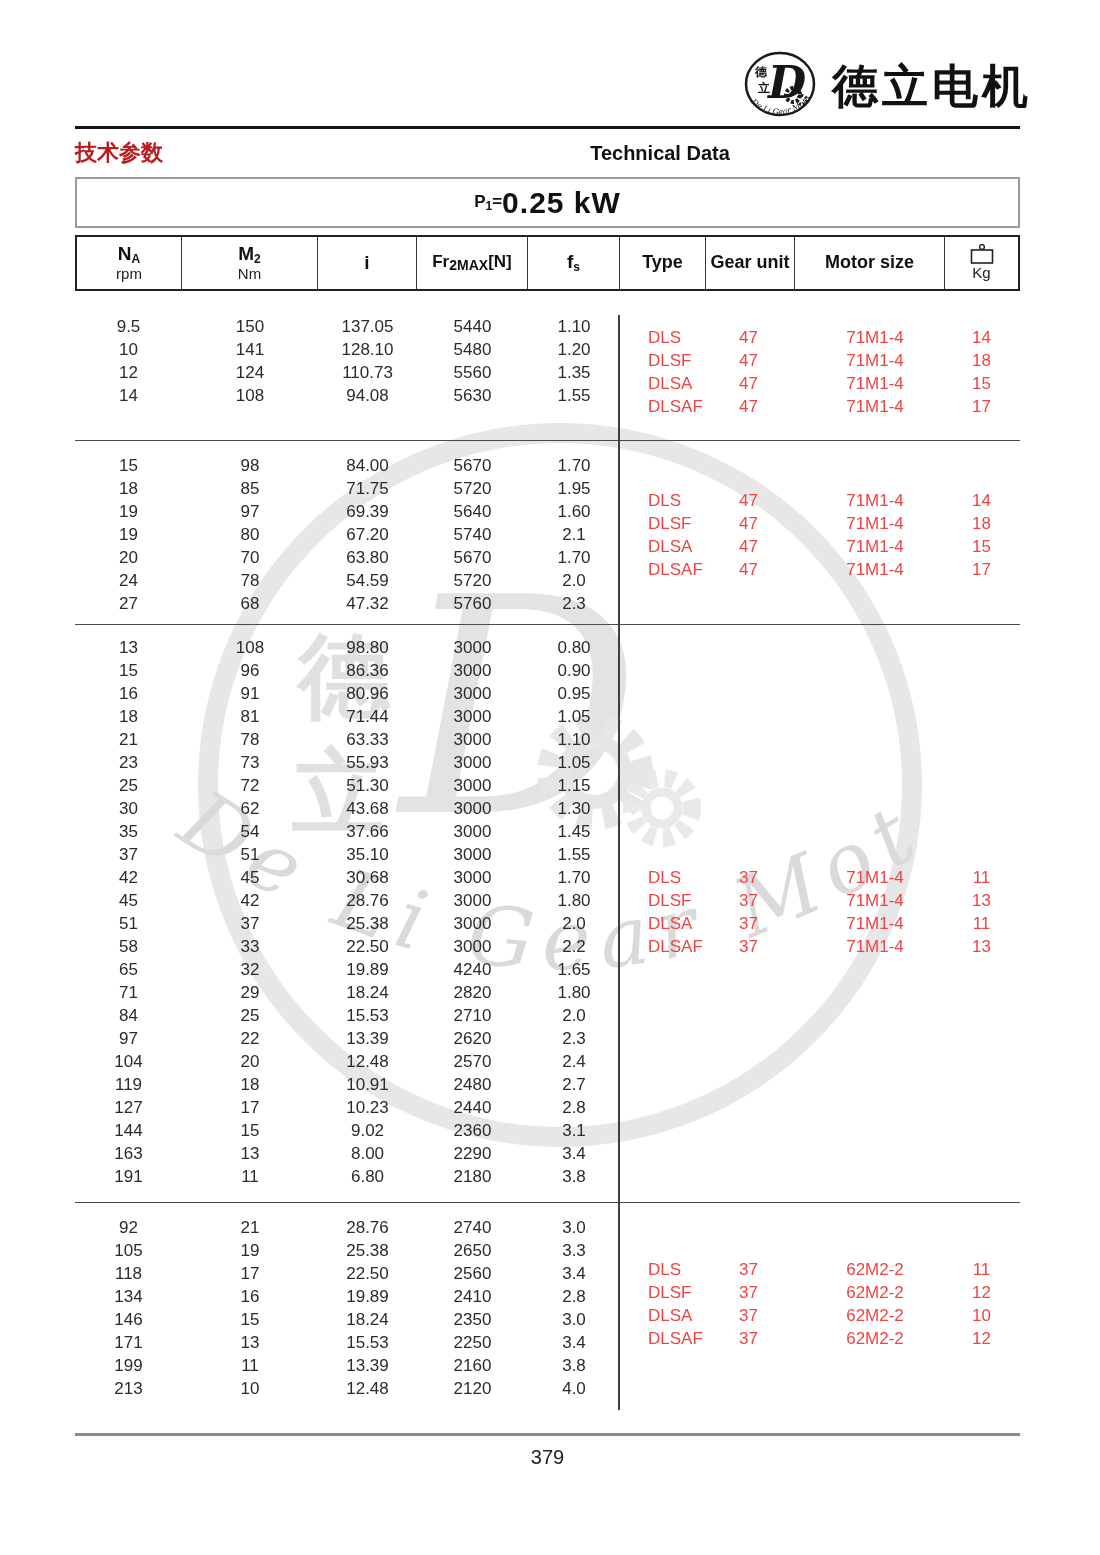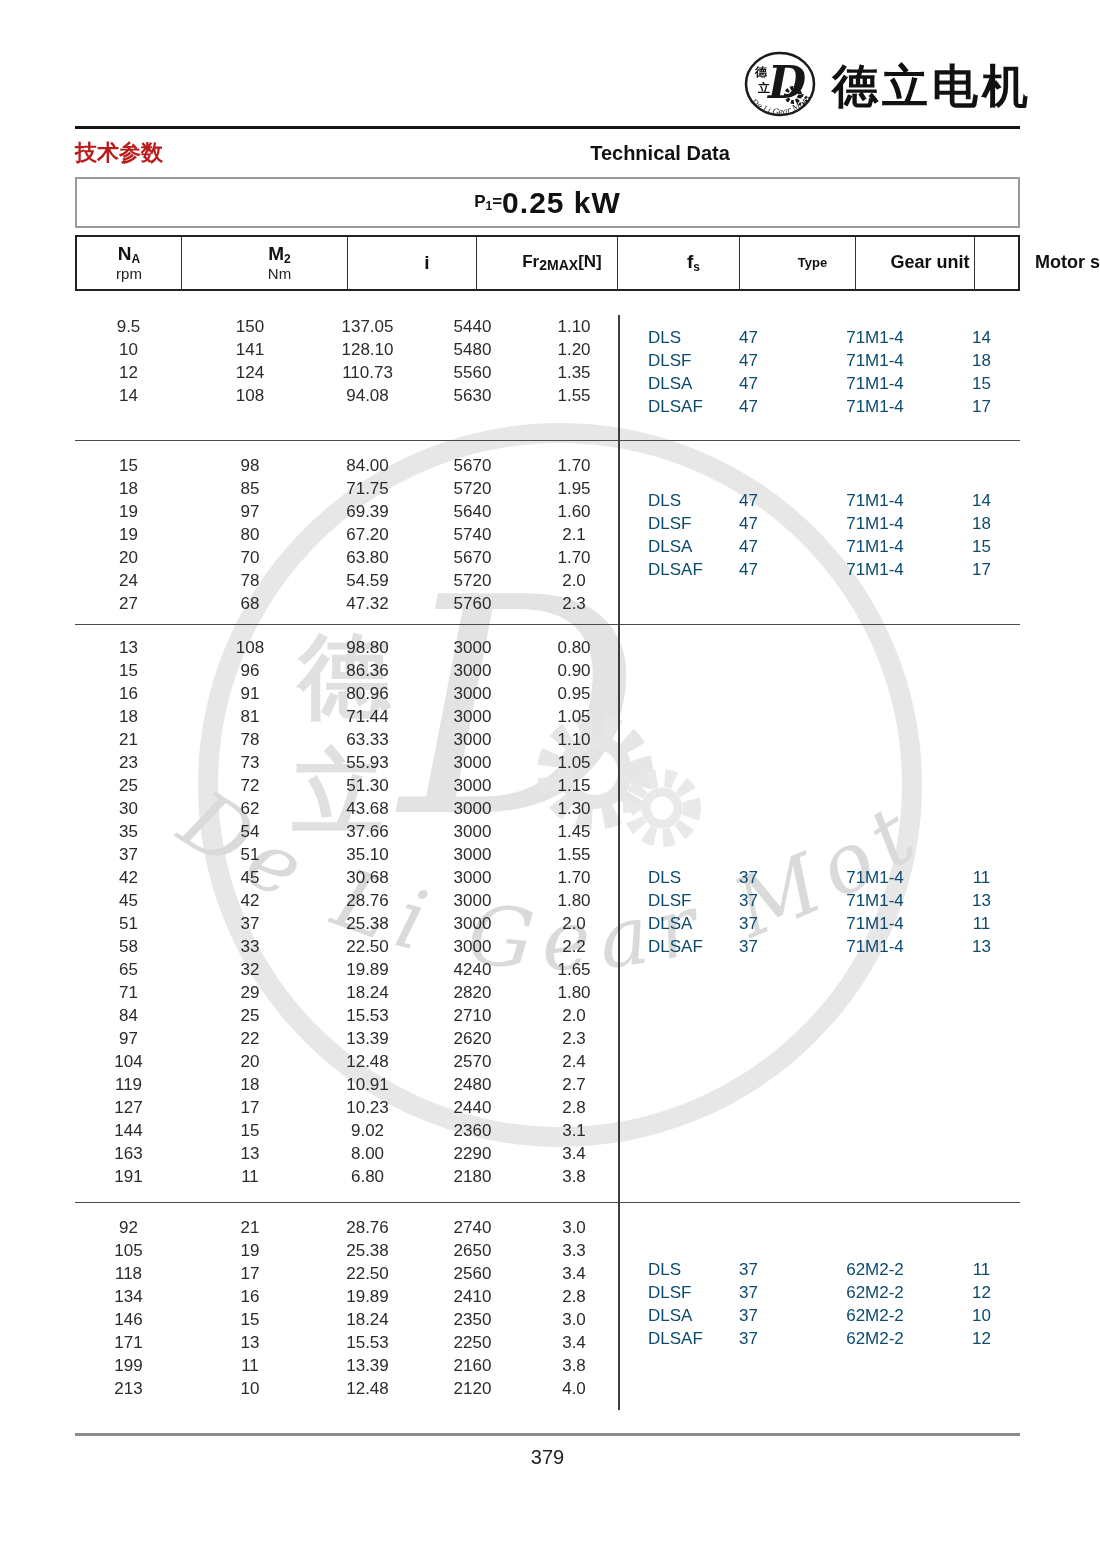--- a/index.html
+++ b/index.html
@@ -16,38 +16,38 @@
   #subtitle-cn{position:absolute;left:75px;top:138px;font-size:22px;font-weight:bold;color:#b91c1c;z-index:1;}
   #subtitle-en{position:absolute;left:660px;top:142px;transform:translateX(-50%);
         font-size:20px;font-weight:bold;color:#111;z-index:1;}
   #title-box{position:absolute;left:75px;top:177px;width:941px;height:47px;border:2px solid #9a9a9a;
         display:flex;align-items:center;justify-content:center;z-index:1;background:transparent;}
   #title-box .p-small{font-size:17px;font-weight:bold;color:#111;}
   #title-box .p-sub{font-size:12px;font-weight:bold;vertical-align:-3px;}
   #title-box .p-big{font-size:30px;font-weight:bold;color:#111;letter-spacing:1px;}
   
   #head-row{position:absolute;left:75px;top:235px;width:941px;height:52px;border:2px solid #222;
-        display:grid;grid-template-columns:105px 136px 99px 111px 92px 86px 89px 150px 73px;z-index:1;gap:30px;}
+        display:grid;grid-template-columns:105px 136px 99px 111px 92px 86px 89px 150px 73px;z-index:1;}
   .hcell{border-right:1px solid #333;display:flex;flex-direction:column;align-items:center;
         justify-content:center;line-height:1.1;background:transparent;}
   .hcell:last-child{border-right:none;}
   .h-main{font-size:19px;font-weight:bold;color:#111;}
   .h-sub{font-size:12px;font-weight:bold;vertical-align:-3px;}
   .h-unit{font-size:15px;color:#222;}
   .kg-icon{margin-bottom:1px;}
   
   #data-area{position:absolute;left:75px;top:300px;width:945px;z-index:1;}
   #vline{position:absolute;left:543px;top:15px;width:2px;height:1095px;background:#3f3f3f;}
   .section{position:relative;border-bottom:1px solid #4a4a4a;box-sizing:border-box;}
   .section.last{border-bottom:none;}
   .drow{display:grid;grid-template-columns:107px 136px 99px 111px 92px;height:23px;line-height:23px;}
   .drow .c{text-align:center;font-size:17px;color:#2b2b2b;}
   .type-block{position:absolute;left:543px;width:402px;}
   .trow{display:grid;grid-template-columns:86px 89px 150px 77px;height:23px;line-height:23px;
-        font-size:17px;color:#0c4a6e;}
+        font-size:17px;color:#ef4444;}
   .trow .t0{text-align:left;padding-left:30px;}
   .trow .t1,.trow .t3{text-align:center;}
   .trow .t2{text-align:center;text-indent:14px;}
   
   #bottom-rule{position:absolute;left:75px;top:1433px;width:945px;height:3px;background:#8c8c8c;z-index:1;}
   #page-num{position:absolute;left:75px;top:1446px;width:945px;text-align:center;font-size:20px;
         color:#222;z-index:1;}
 </style>
 </head>
 <body>
@@ -110,21 +110,21 @@
     <div class="hcell">
       <span class="h-main">i</span>
     </div>
     <div class="hcell">
       <span class="h-main" style="font-size:17px"><span>Fr</span><sub class="h-sub" style="font-size:14px">2MAX</sub><span>[N]</span></span>
     </div>
     <div class="hcell">
       <span class="h-main"><span>f</span><sub class="h-sub">s</sub></span>
     </div>
     <div class="hcell">
-      <span class="h-main" style="font-size:13px">Type</span>
+      <span class="h-main" style="font-size:18px">Type</span>
     </div>
     <div class="hcell">
       <span class="h-main" style="font-size:18px">Gear unit</span>
     </div>
     <div class="hcell">
       <span class="h-main" style="font-size:18px">Motor size</span>
     </div>
     <div class="hcell">
       <svg class="kg-icon" width="26" height="20" viewBox="0 0 26 20">
         <circle cx="13" cy="3" r="2.4" fill="none" stroke="#222" stroke-width="1.4"></circle>

